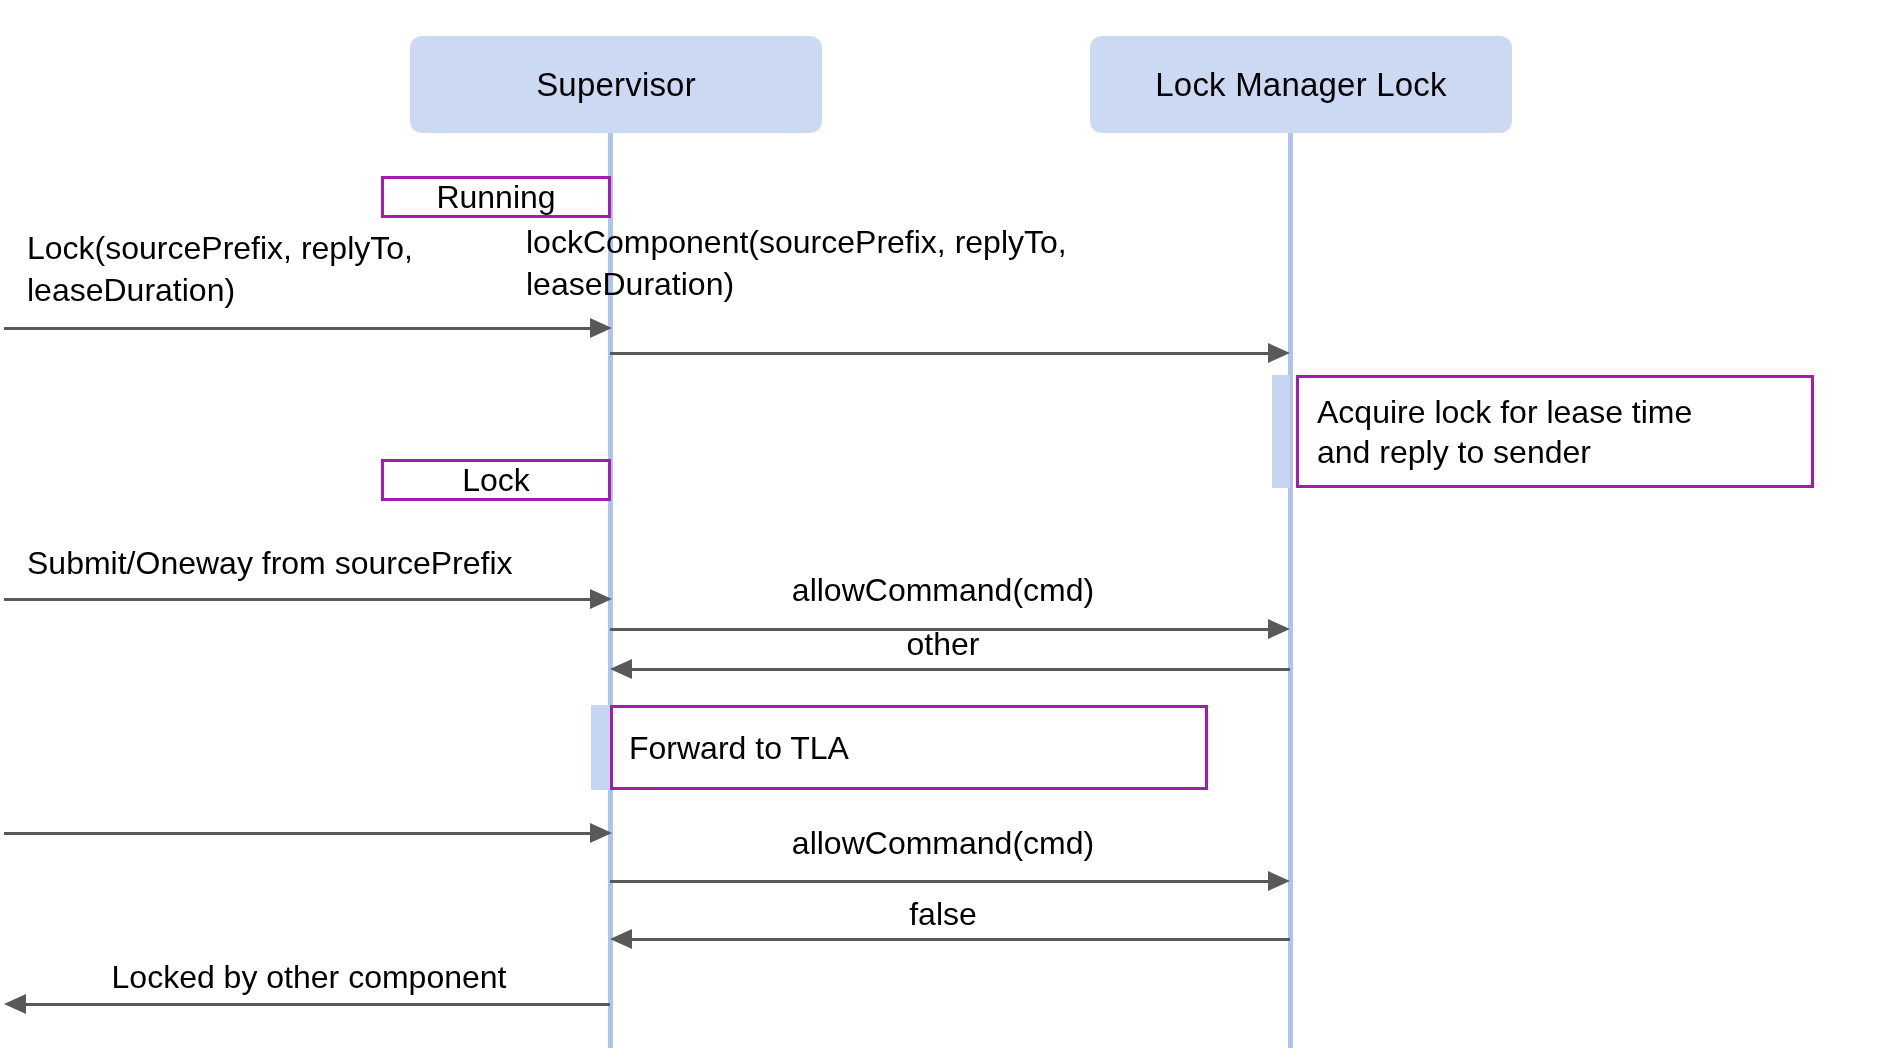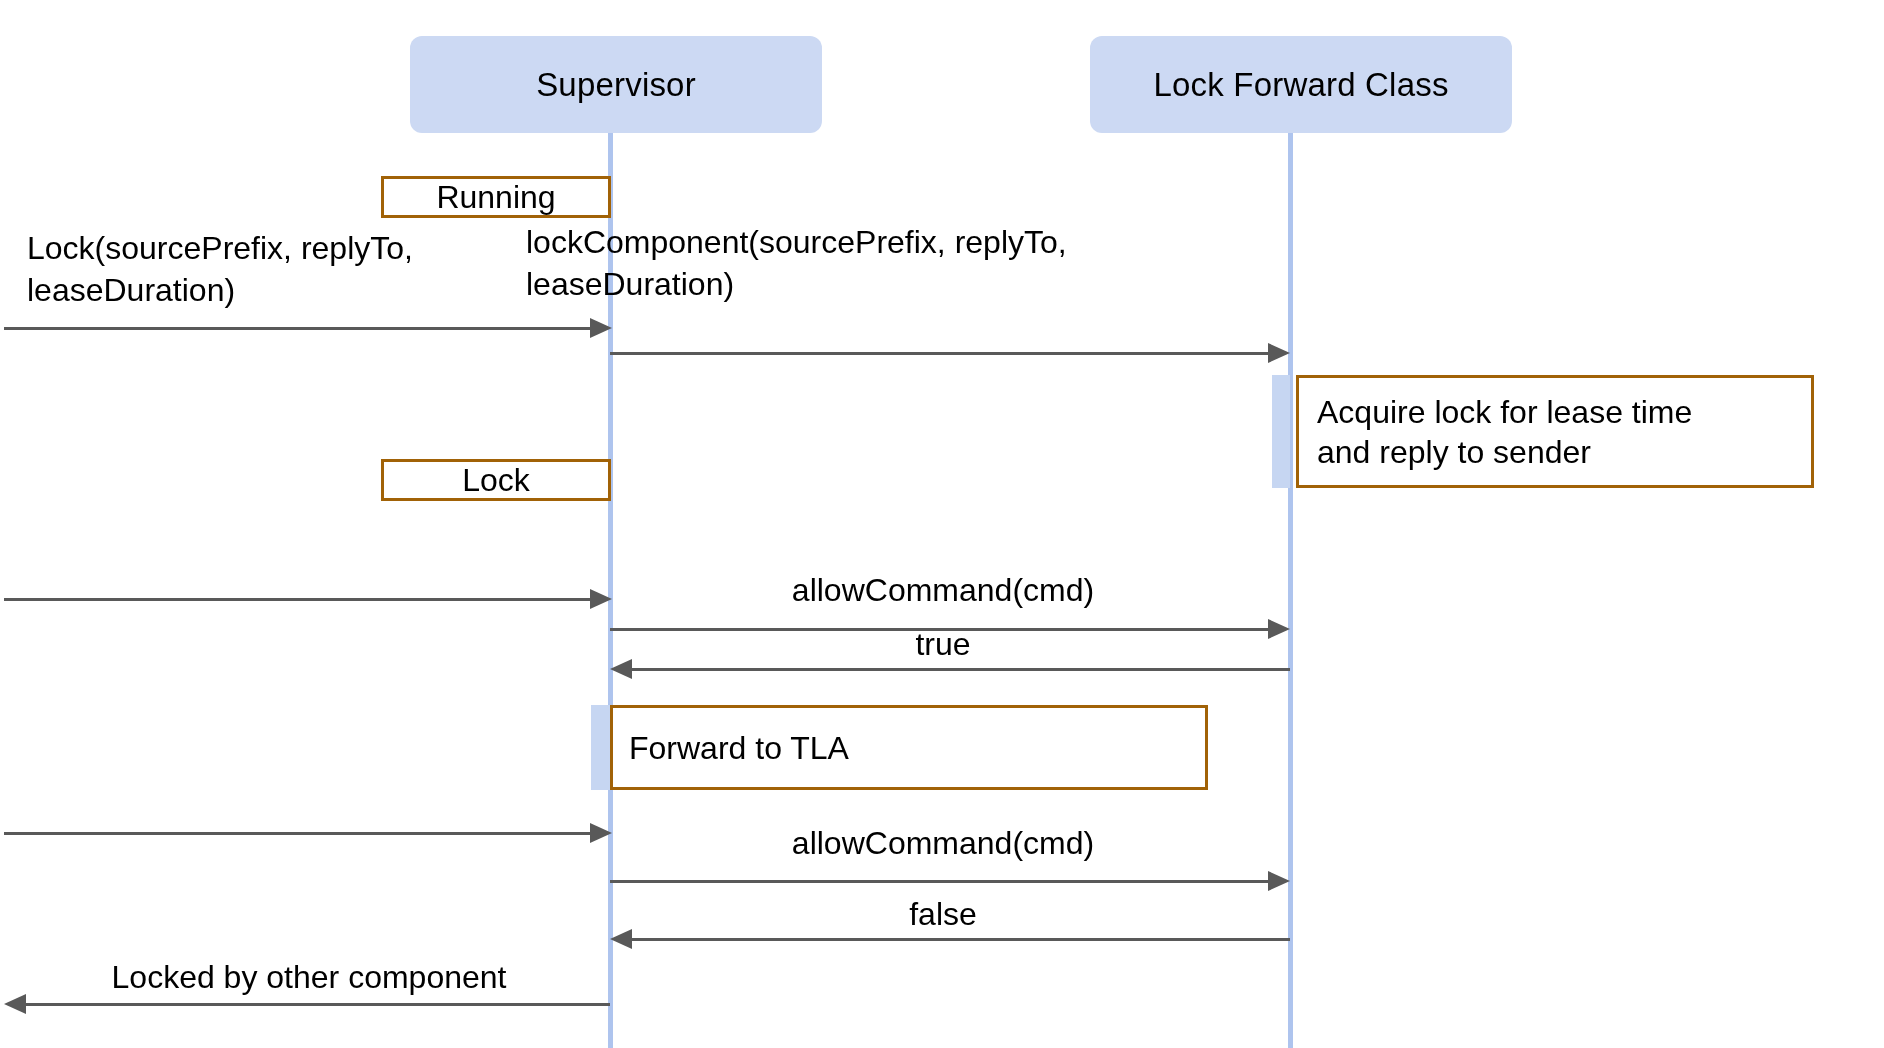--- a/index.html
+++ b/index.html
@@ -38,21 +38,21 @@
   }
   
   .activation {
     position: absolute;
     background: #c6d6f2;
   }
   
   .note {
     position: absolute;
     background: #ffffff;
-    border: 3px solid #a16207;
+    border: 3px solid #a21caf;
     box-sizing: border-box;
     font-size: 32px;
     line-height: 1.25;
     color: #000000;
   }
   .note.center {
     display: flex;
     align-items: center;
     justify-content: center;
     text-align: center;
@@ -108,21 +108,21 @@
 
 <div id="canvas">
 
   <div class="lifeline" style="left:608px; top:125px; height:923px;"></div>
   <div class="lifeline" style="left:1288px; top:125px; height:923px;"></div>
 
   <div class="participant" style="left:410px; top:36px; width:412px; height:97px;">
     <span>Supervisor</span>
   </div>
   <div class="participant" style="left:1090px; top:36px; width:422px; height:97px;">
-    <span>Lock Forward Class</span>
+    <span>Lock Manager Lock</span>
   </div>
 
   <div class="activation" style="left:1272px; top:375px; width:18px; height:113px;"></div>
   <div class="activation" style="left:591px; top:705px; width:19px; height:85px;"></div>
 
   <div class="note center" style="left:381px; top:176px; width:230px; height:42px;">
     <span>Running</span>
   </div>
 
   <div class="msg-label" style="left:27px; top:228px; width:560px;">Lock(sourcePrefix, replyTo,
@@ -137,28 +137,29 @@
 
   <div class="note multiline" style="left:1288px; top:375px; width:518px; height:113px;">
     <span>Acquire lock for lease time
  and reply to sender</span>
   </div>
 
   <div class="note center" style="left:381px; top:459px; width:230px; height:42px;">
     <span>Lock</span>
   </div>
 
+  <div class="msg-label" style="left:27px; top:543px; width:580px;">Submit/Oneway from sourcePrefix</div>
   <div class="msg-line" style="left:4px; top:598px; width:594px;"></div>
   <div class="arrowhead right" style="left:590px; top:589px;"></div>
 
   <div class="msg-label centered" style="left:610px; top:570px; width:666px;">allowCommand(cmd)</div>
   <div class="msg-line" style="left:610px; top:628px; width:666px;"></div>
   <div class="arrowhead right" style="left:1268px; top:619px;"></div>
 
-  <div class="msg-label centered" style="left:610px; top:624px; width:666px;">true</div>
+  <div class="msg-label centered" style="left:610px; top:624px; width:666px;">other</div>
   <div class="msg-line" style="left:624px; top:668px; width:666px;"></div>
   <div class="arrowhead left" style="left:610px; top:659px;"></div>
 
   <div class="note leftpad" style="left:610px; top:705px; width:598px; height:85px;padding-left:16px;">
     <span>Forward to TLA</span>
   </div>
 
   <div class="msg-line" style="left:4px; top:832px; width:594px;"></div>
   <div class="arrowhead right" style="left:590px; top:823px;"></div>
 

